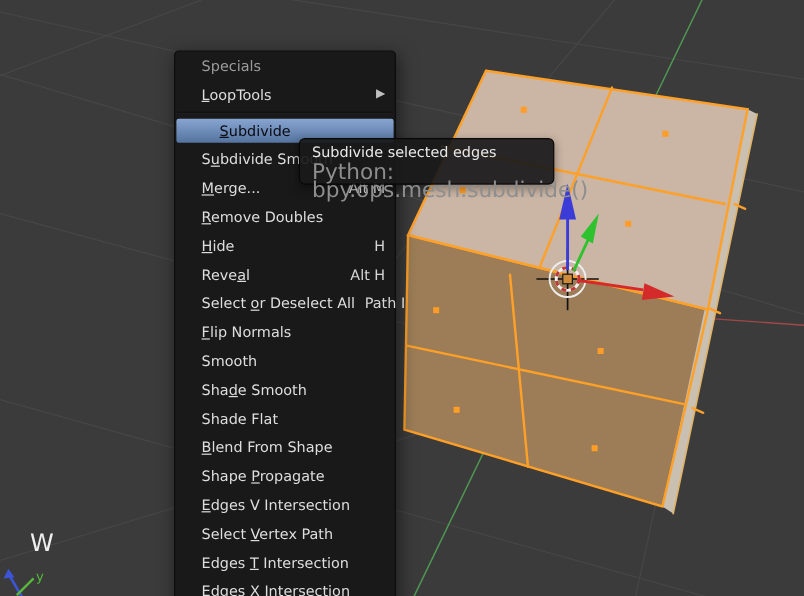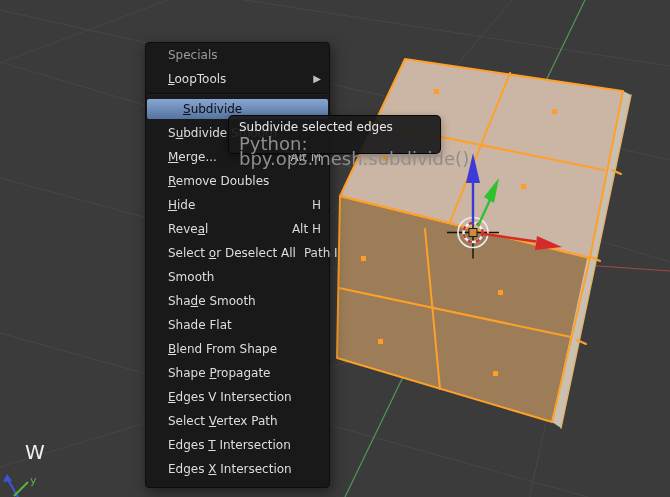--- a/index.html
+++ b/index.html
@@ -34,21 +34,21 @@
   .menu-item.highlighted{
     background:linear-gradient(#87a5d0,#54739e);
     color:#0b0b12;
     padding-left:36px;
   }
   .menu-sep{height:1px;background:#0e0e0e;border-bottom:1px solid rgba(255,255,255,0.07);margin:3px 2px;}
   .accel{text-decoration:underline;}
 
   
   .tooltip{
-    position:absolute;left:228px;top:115px;width:213px;height:39px;box-sizing:border-box;
+    position:absolute;left:249px;top:115px;width:213px;height:39px;box-sizing:border-box;
     background:rgba(25,25,26,0.92);
     border:1px solid rgba(5,5,5,0.9);border-radius:5px;
     padding:3px 10px 0 10px;z-index:9;
     box-shadow:0 3px 8px rgba(0,0,0,0.35);
   }
   .tooltip .tt-title{font-size:12px;line-height:17px;color:#e9e9e9;}
   .tooltip .tt-python{font-size:18px;line-height:15px;color:#8e8e8e;}
 
   
   .view-label{
@@ -181,20 +181,23 @@
         </div>
         <div class="menu-item">
           <span class="label">Reve<span class="accel">a</span>l</span>
           <span class="shortcut">Alt H</span>
         </div>
         <div class="menu-item">
           <span class="label">Select <span class="accel">o</span>r Deselect All</span>
           <span class="shortcut">Path I</span>
         </div>
         <div class="menu-item">
+          <span class="label"><span class="accel">F</span>lip Normals</span>
+        </div>
+        <div class="menu-item">
           <span class="label">Smooth</span>
         </div>
         <div class="menu-item">
           <span class="label">Sha<span class="accel">d</span>e Smooth</span>
         </div>
         <div class="menu-item">
           <span class="label">Shade Flat</span>
         </div>
         <div class="menu-item">
           <span class="label"><span class="accel">B</span>lend From Shape</span>

